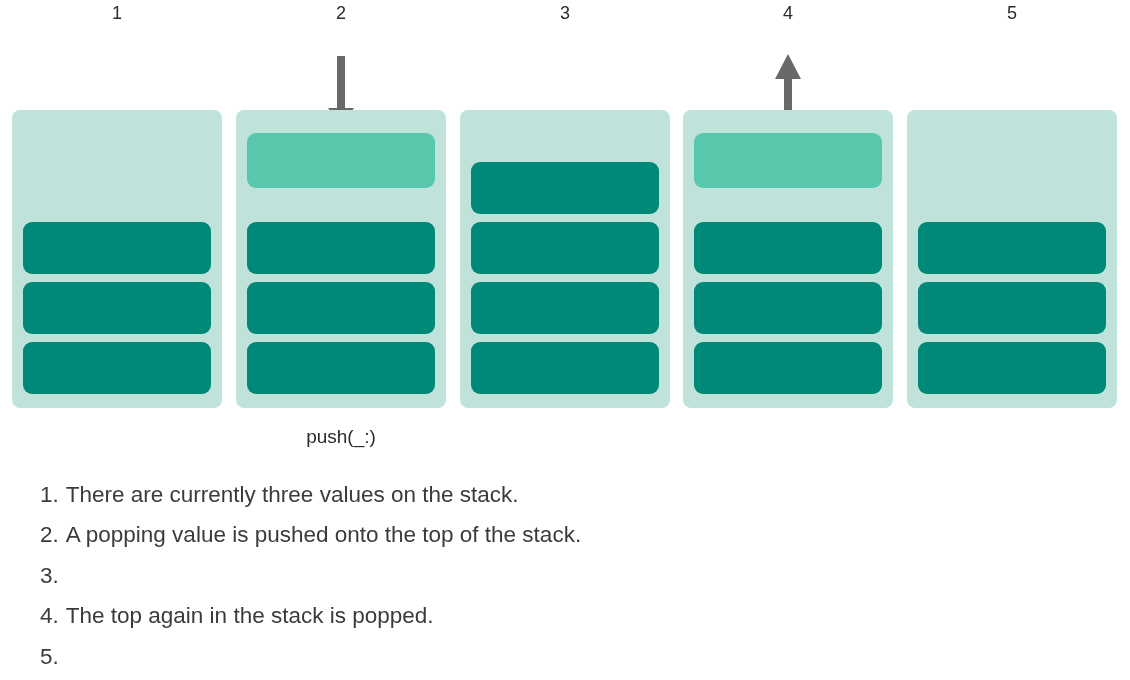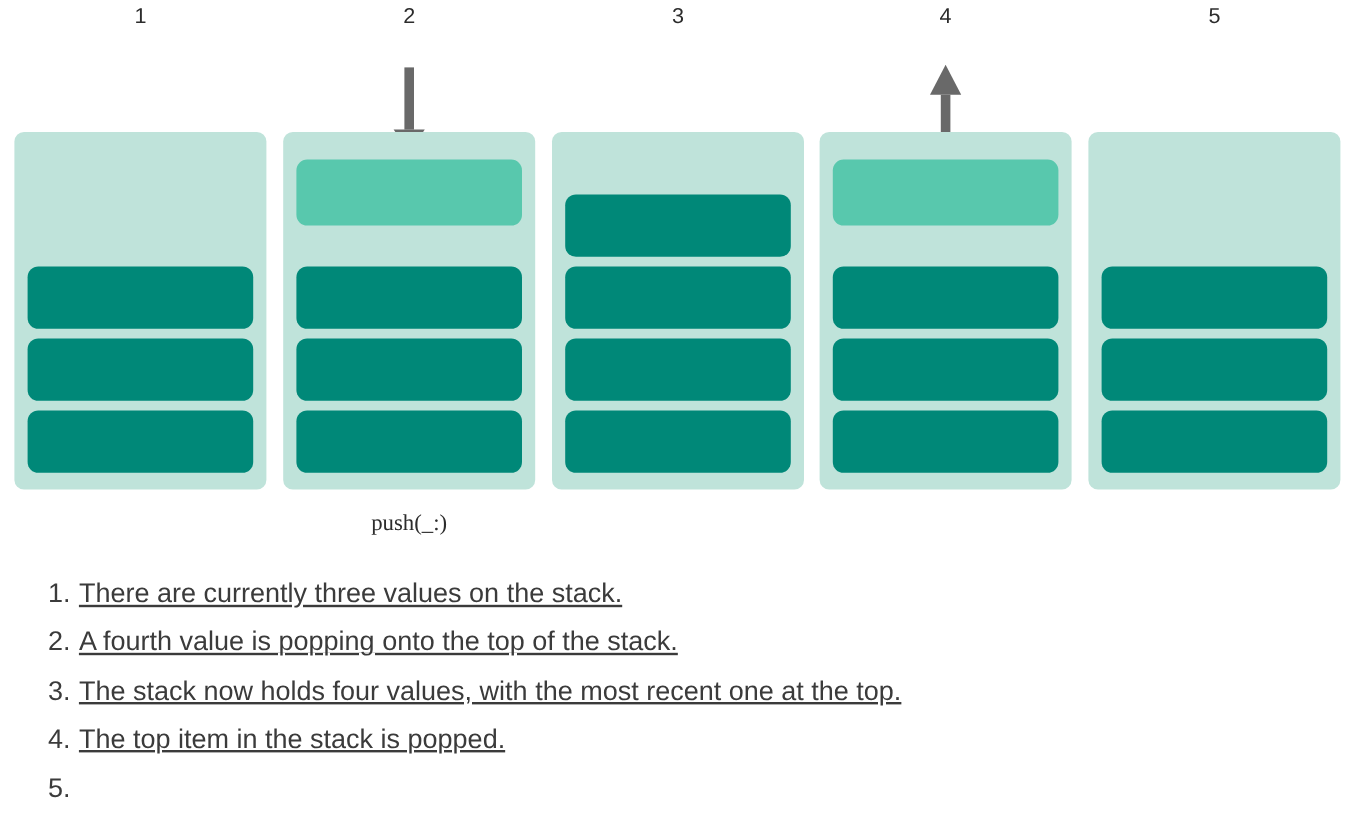--- a/index.html
+++ b/index.html
@@ -44,39 +44,39 @@
     left: 90px; 
     width: 30px;
     line-height: 0;
   }
   .op-label {
     position: absolute;
     top: 426px;
     left: 0;
     width: 210px;
     text-align: center;
-    font-family: Liberation Serif, serif;
+    font-family: Liberation Sans, sans-serif;
     font-size: 19px;
     color: #2c2c2c;
     white-space: nowrap;
   }
   .caption {
     position: absolute;
     left: 40px;
     top: 482px;
   }
   .caption-line {
     display: flex;
     align-items: baseline;
     height: 40.4px;
     font-size: 22.5px;
     color: #3b3b3b;
   }
   .caption-num { flex: 0 0 auto; margin-right: 7px; }
-  .caption-text { flex: 0 0 auto; white-space: nowrap; text-decoration: underline; }
+  .caption-text { flex: 0 0 auto; white-space: nowrap; }
 </style>
 </head>
 <body>
 
 <div class="canvas">
   <div class="figure" style="position:absolute;top:0;left:0;width:1130px;height:465px;">
       <div class="step-column" style="left: 12px;">
         <div class="step-number">1</div>
         <div class="stack-container" style="background: rgb(191, 227, 218);">
           <div class="block" style="bottom: 14px; height: 52px; background: rgb(0, 136, 120);"></div>
@@ -129,27 +129,26 @@
         </div>
       </div>
     </div>
   <div class="caption">
       <div class="caption-line">
         <span class="caption-num">1.</span>
         <span class="caption-text">There are currently three values on the stack.</span>
       </div>
       <div class="caption-line">
         <span class="caption-num">2.</span>
-        <span class="caption-text">A fourth value is popping onto the top of the stack.</span>
+        <span class="caption-text">A popping value is pushed onto the top of the stack.</span>
       </div>
       <div class="caption-line">
         <span class="caption-num">3.</span>
-        <span class="caption-text">The stack now holds four values, with the most recent one at the top.</span>
       </div>
       <div class="caption-line">
         <span class="caption-num">4.</span>
-        <span class="caption-text">The top item in the stack is popped.</span>
+        <span class="caption-text">The top again in the stack is popped.</span>
       </div>
       <div class="caption-line">
         <span class="caption-num">5.</span>
       </div>
     </div>
 </div>
 
 </body></html>

